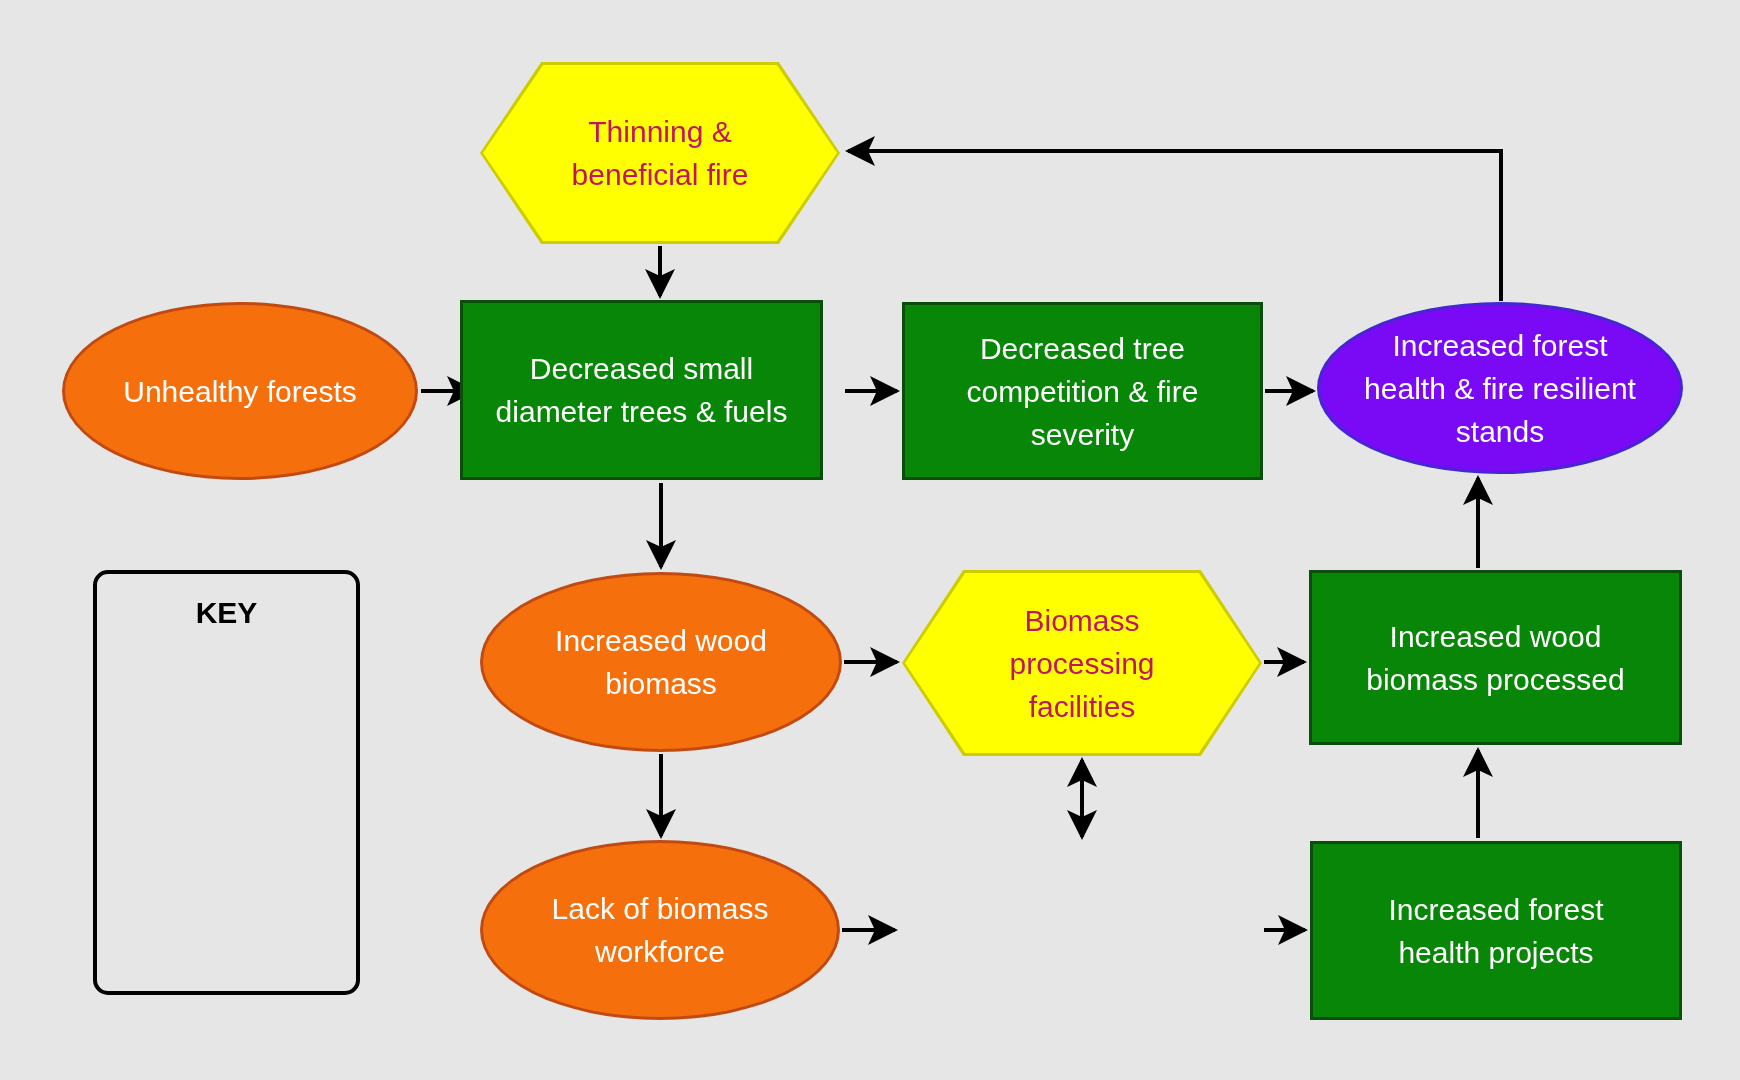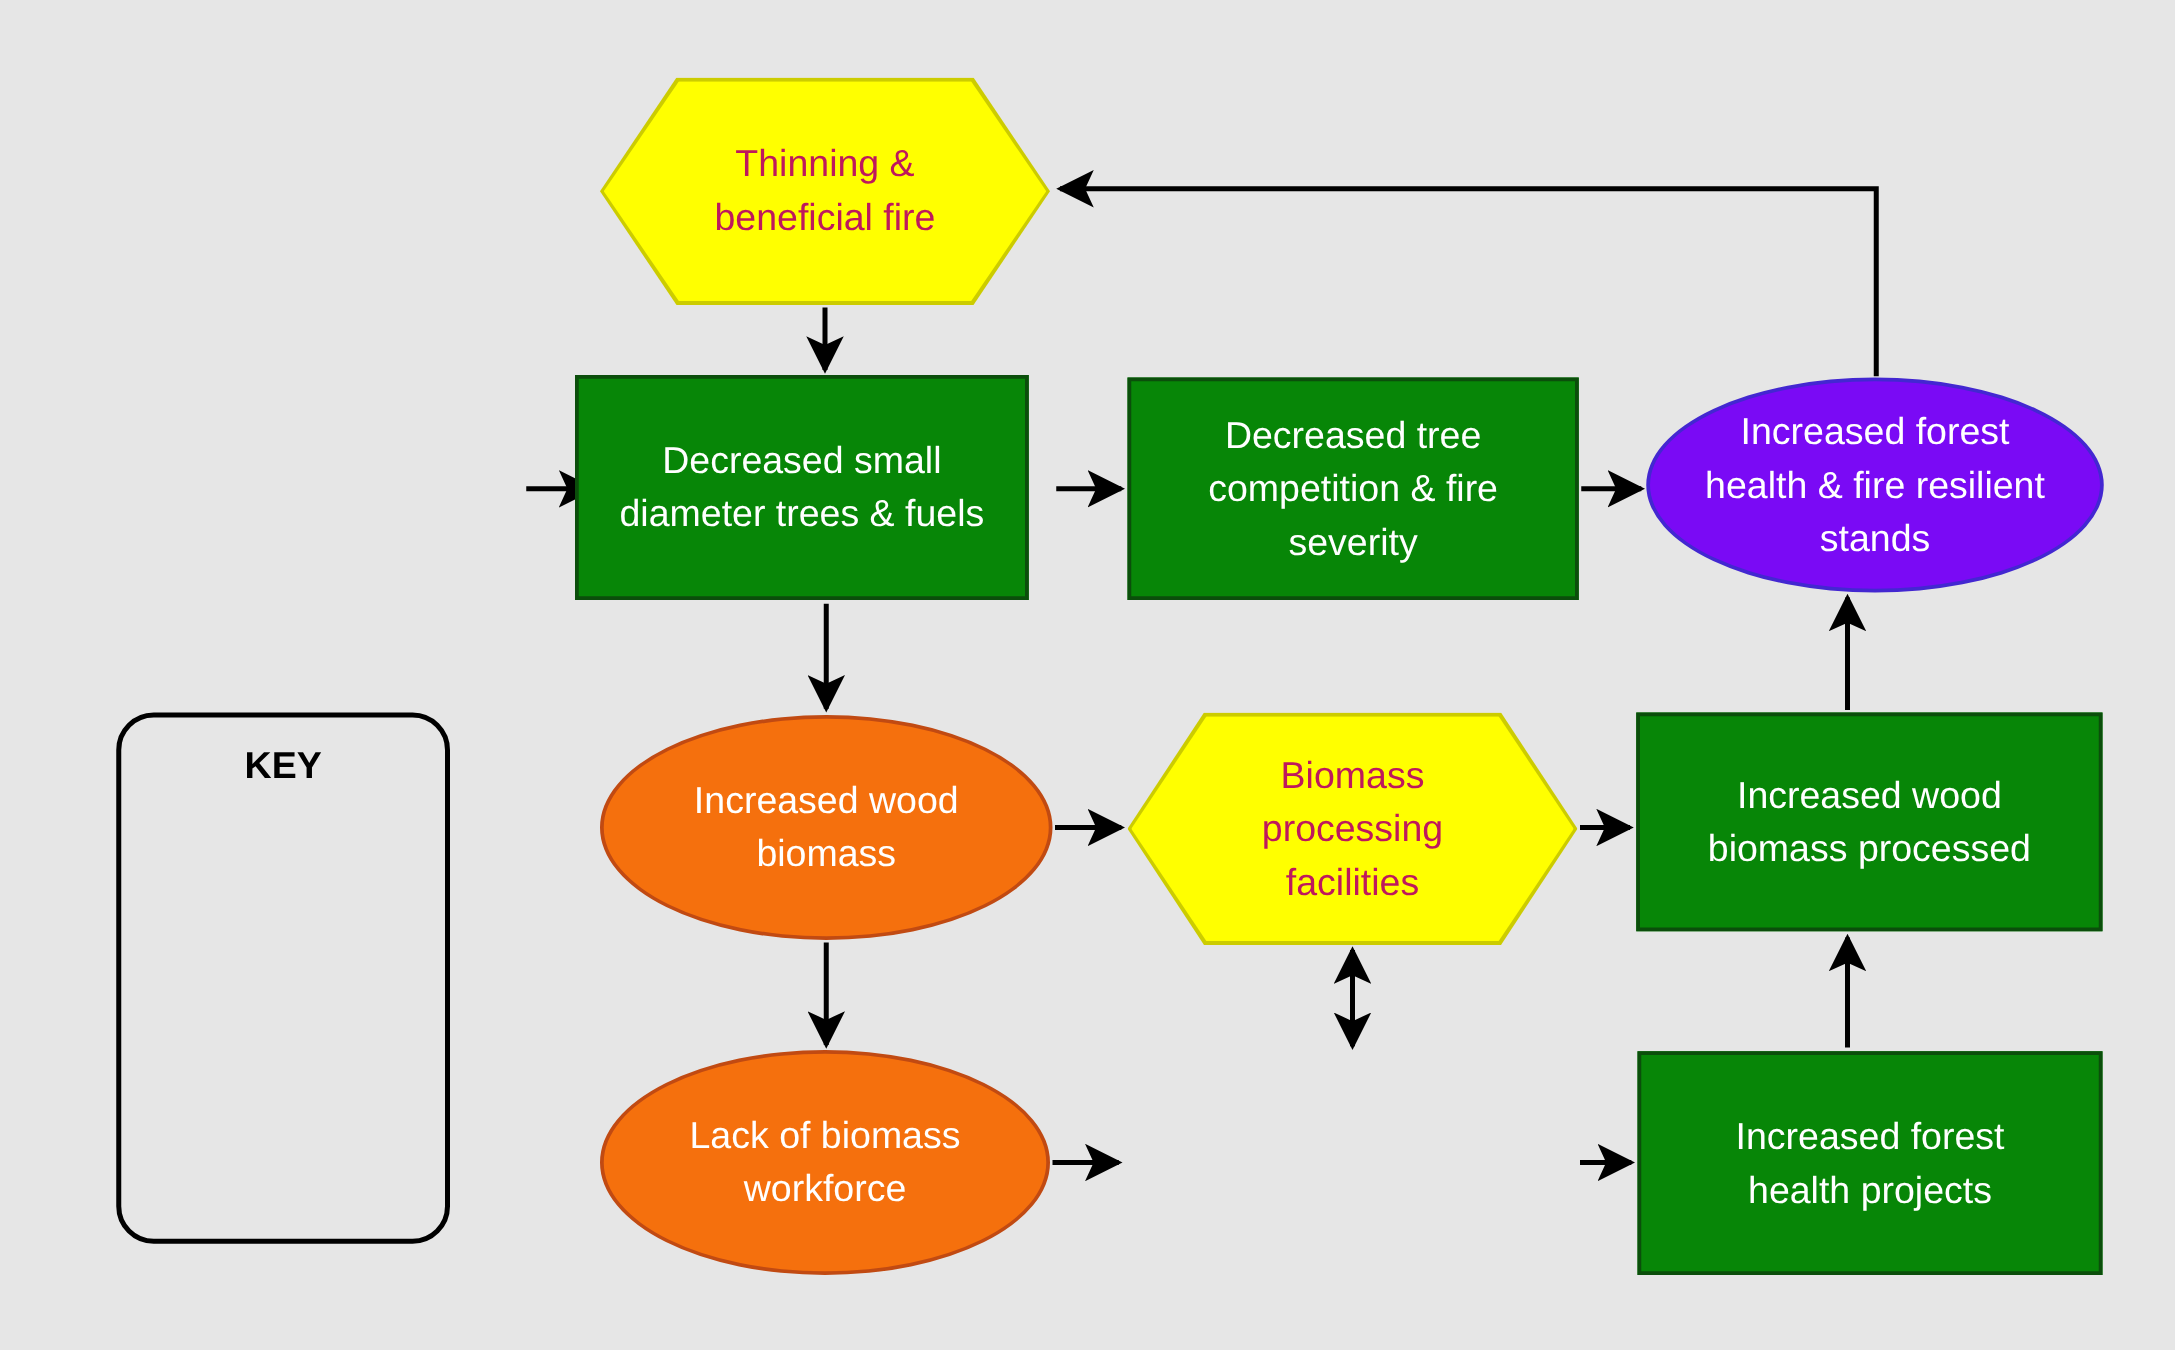--- a/index.html
+++ b/index.html
@@ -35,21 +35,21 @@
   .hexagon::before{
     content:"";position:absolute;inset:3px;background:#FFFF00;z-index:1;
   }
   
   svg.edges{position:absolute;left:0;top:0;pointer-events:none;}
   svg.edges line,svg.edges polyline{stroke:#000;stroke-width:4;fill:none;}
   
   .keybox{
     position:absolute;left:93px;top:570px;width:267px;height:425px;
     box-sizing:border-box;
-    border:4px solid #000;border-radius:30px;
+    border:4px solid #000;border-radius:15px;
     background:transparent;
   }
   .key-title{
     position:absolute;left:0;top:22px;width:100%;
     text-align:center;font-weight:bold;font-size:30px;color:#000;
   }
 </style>
 </head>
 <body>
 
@@ -75,20 +75,23 @@
     <line x1="1082" y1="760" x2="1082" y2="837" marker-start="url(#arrow)" marker-end="url(#arrow)"></line>
     <line x1="1264" y1="930" x2="1305" y2="930" marker-end="url(#arrow)"></line>
     <line x1="1478" y1="838" x2="1478" y2="750" marker-end="url(#arrow)"></line>
   </svg>
 
   <div class="node hexagon" style="left:480px;top:62px;width:360px;height:182px">
     <span class="lbl">Thinning &amp;
 beneficial fire</span>
   </div>
 
+  <div class="node ellipse orange" style="left:62px;top:302px;width:356px;height:178px">
+    <span class="lbl">Unhealthy forests</span>
+  </div>
 
   <div class="node rect green" style="left:460px;top:300px;width:363px;height:180px">
     <span class="lbl">Decreased small
 diameter trees &amp; fuels</span>
   </div>
 
   <div class="node rect green" style="left:902px;top:302px;width:361px;height:178px">
     <span class="lbl">Decreased tree
 competition &amp; fire
 severity</span>

